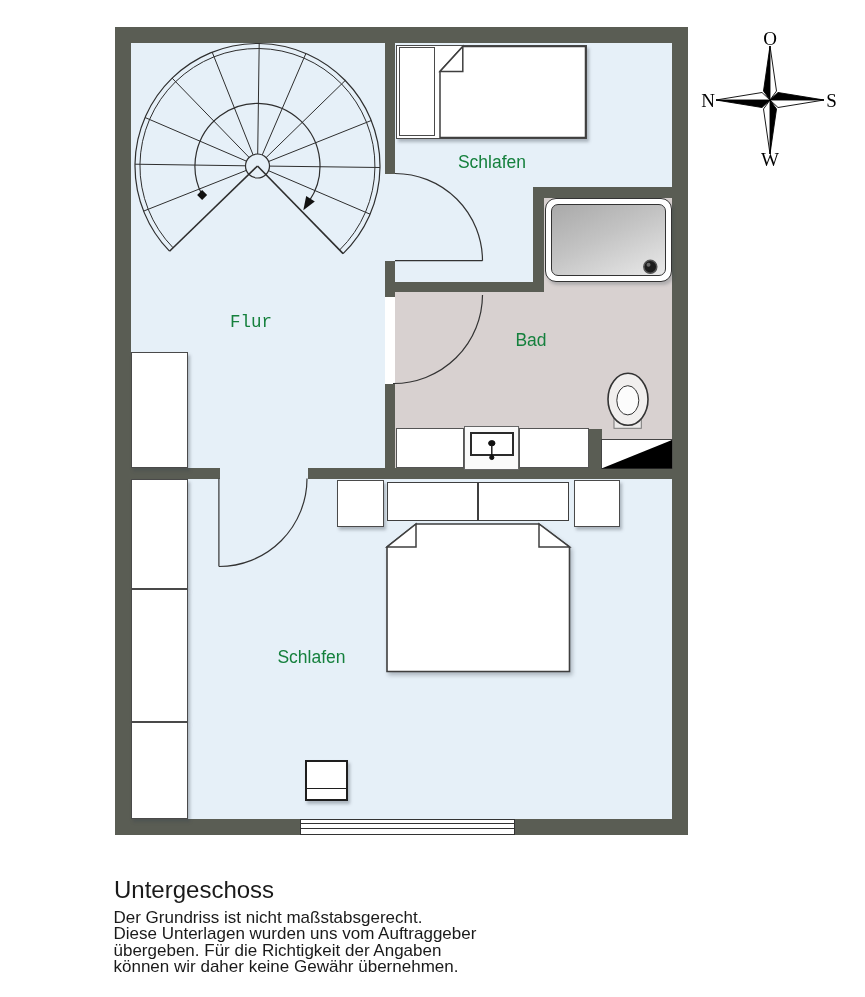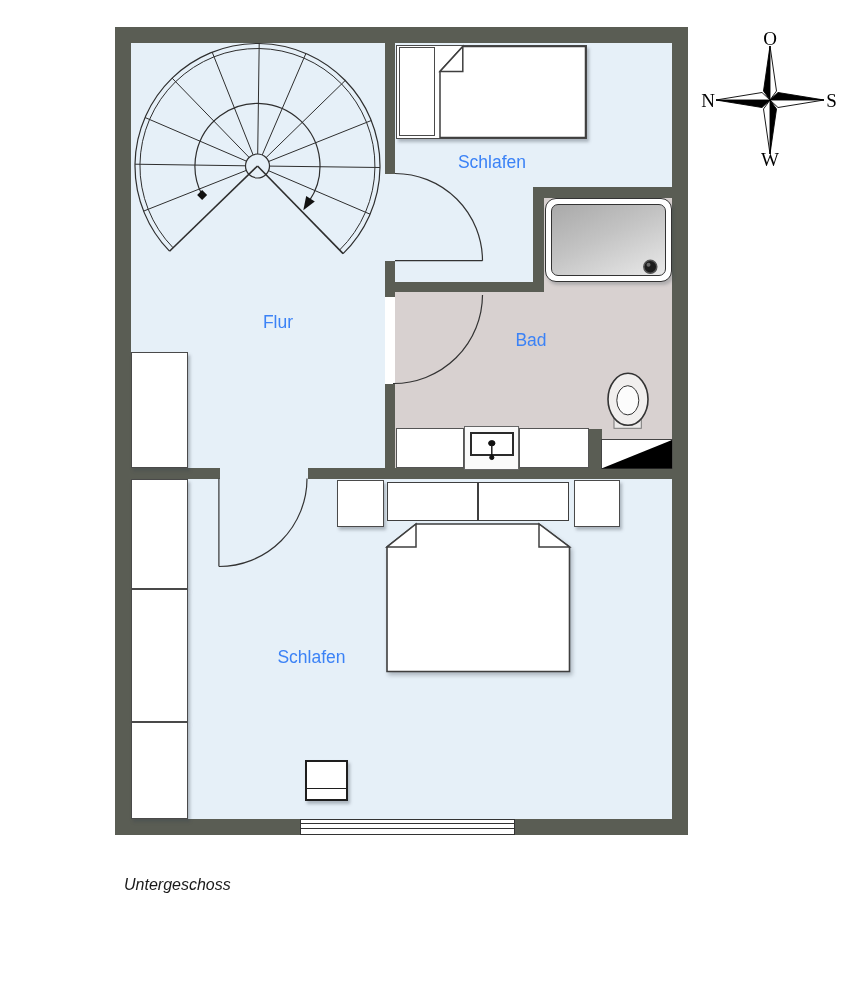--- a/index.html
+++ b/index.html
@@ -1,21 +1,21 @@
 <!DOCTYPE html>
 <html lang="de"><head>
 <meta charset="utf-8">
 <title>Untergeschoss</title>
 <style>
   html,body{margin:0;padding:0;background:#ffffff;}
   body{width:865px;height:997px;position:relative;font-family:"Liberation Sans",sans-serif;}
   .abs{position:absolute;box-sizing:border-box;}
   .wall{background:#5a5d54;}
   .furn{background:#ffffff;border:1.4px solid #4a4a4a;box-shadow:2px 3px 3px rgba(60,70,80,0.35);}
-  .lbl{position:absolute;color:#3b82f6;font-size:17.5px;text-align:center;}
+  .lbl{position:absolute;color:#15803d;font-size:17.5px;text-align:center;}
 </style>
 </head>
 <body>
 
 <div class="abs" style="left:0;top:0;width:865px;height:997px;">
 
   <div class="abs" style="left:131px;top:42px;width:541px;height:776.5px;background:#e6f0f8;"></div>
 
   <div class="abs" style="left:543px;top:197px;width:129px;height:95px;background:#d8d1d0;"></div>
 
@@ -173,21 +173,22 @@
     <g font-family="Liberation Serif,serif" font-size="19px" fill="#000" text-anchor="middle">
       <text x="770" y="45">O</text>
       <text x="708" y="106.5">N</text>
       <text x="831.5" y="107">S</text>
       <text x="770" y="166">W</text>
     </g>
   </svg>
 
   <div class="lbl" style="left:432px;top:151.5px;width:120px;">Schlafen</div>
 
-  <div class="lbl" style="left:238px;top:312.3px;width:80px;">Flur</div>
+  <div class="lbl" style="left:211px;top:312.3px;width:80px;font-family:Liberation Mono, monospace;">Flur</div>
 
   <div class="lbl" style="left:491px;top:330px;width:80px;">Bad</div>
 
   <div class="lbl" style="left:251px;top:646.5px;width:121px;">Schlafen</div>
 
-  <div class="abs" style="left:124px;top:876px;color:#1a1a1a;font-size:16px;font-style:italic;">Untergeschoss</div>
+  <div class="abs" style="left:114px;top:876px;color:#1a1a1a;font-size:24px;">Untergeschoss</div>
 
+  <div class="abs" style="left:113.5px;top:909.5px;color:#1a1a1a;font-size:17px;line-height:16.65px;">Der Grundriss ist nicht maßstabsgerecht.<br>Diese Unterlagen wurden uns vom Auftraggeber<br>übergeben. Für die Richtigkeit der Angaben<br>können wir daher keine Gewähr übernehmen.</div>
 </div>
 
 </body></html>

